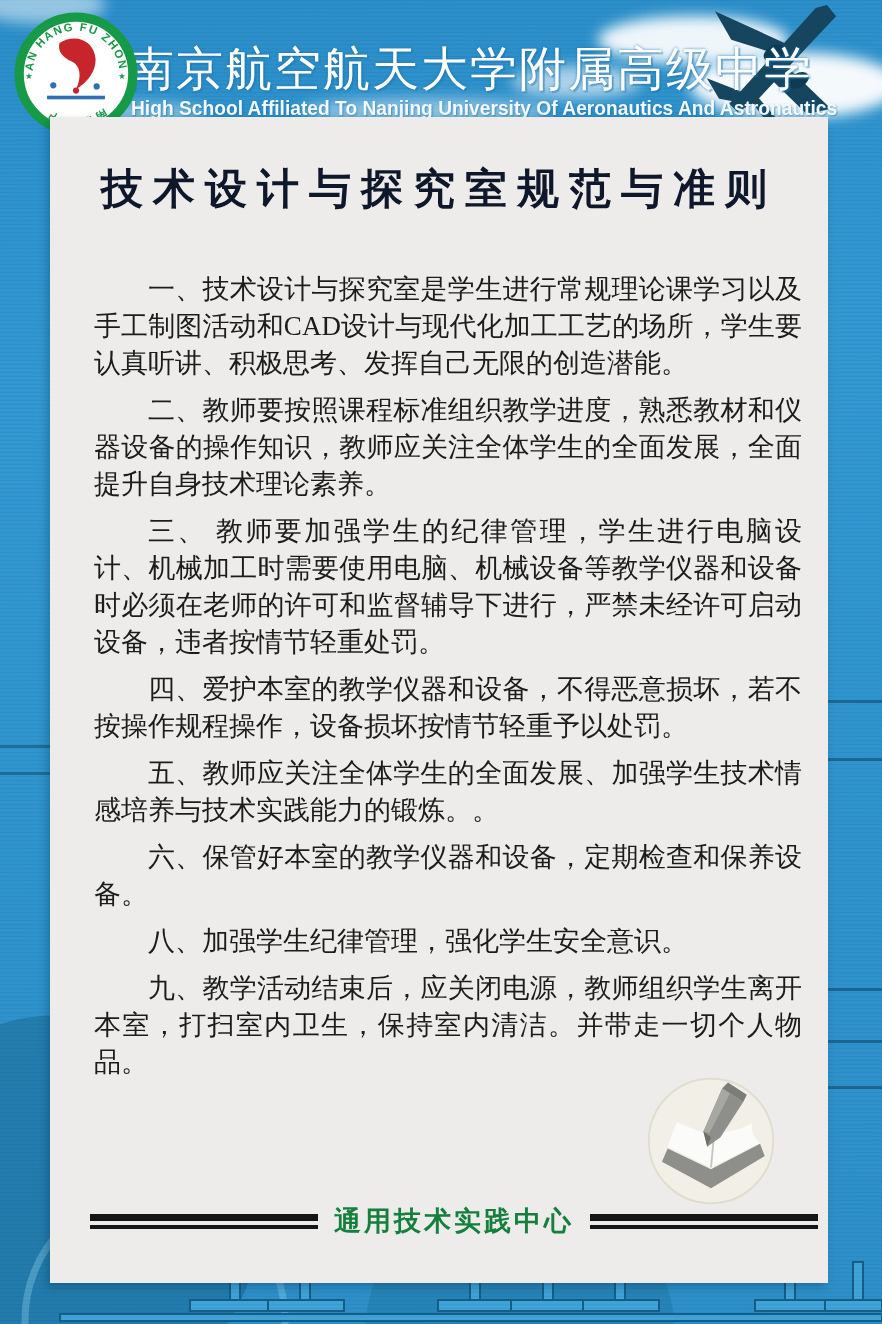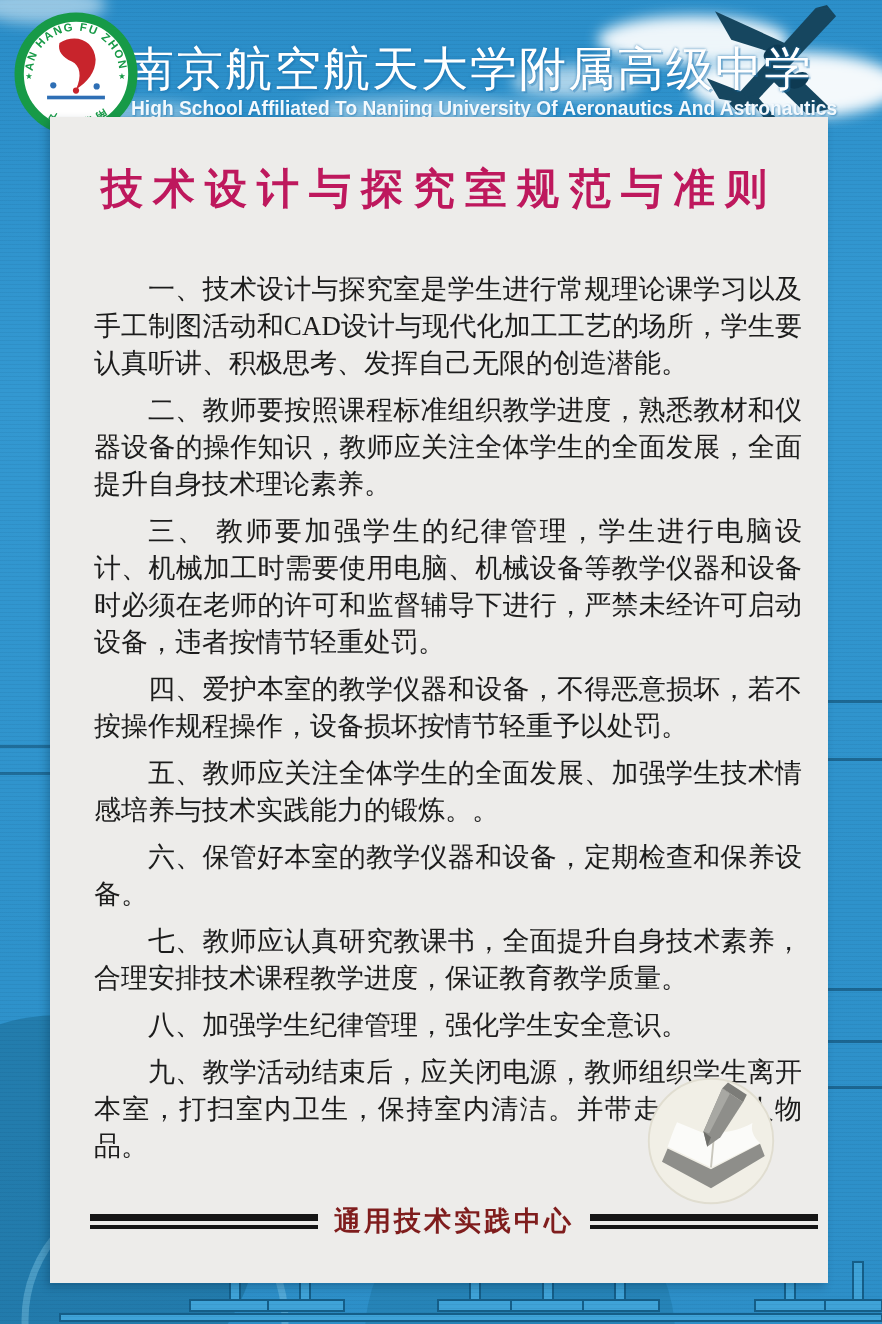--- a/index.html
+++ b/index.html
@@ -36,38 +36,38 @@
     text-shadow:1px 1px 2px rgba(25,110,170,.6);
   }
   .plane{position:absolute;right:-8px;top:-6px;width:234px;height:132px;z-index:4;}
   
   .panel{
     position:absolute;left:50px;top:117px;width:778px;height:1166px;z-index:4;
     background:#edecea;box-shadow:-3px 4px 8px rgba(0,40,70,.28);
   }
   .title{
     margin:44px 0 0;text-align:center;
-    font-size:42px;font-weight:bold;letter-spacing:10px;color:#be185d;
+    font-size:42px;font-weight:bold;letter-spacing:10px;color:#0f172a;
   }
   .rules{
     margin-top:54px;padding:0 26px 0 44px;
     font-family:"Liberation Serif","DejaVu Serif",serif;
     font-size:27px;line-height:37px;color:#1c1c1c;text-align:justify;
   }
   .rule{margin:0 0 10px;text-indent:2em;font-family:Liberation Serif, serif;}
   .watermark{position:absolute;left:595px;top:958px;width:132px;height:132px;}
   .footer{
     position:absolute;left:40px;right:10px;top:1086px;
     display:flex;align-items:center;gap:16px;
   }
   .rule-lines{flex:1;}
   .rule-lines .bar1{height:7px;background:#161616;}
   .rule-lines .bar2{height:4px;background:#161616;margin-top:4px;}
   .footer-label{
-    font-size:27px;font-weight:bold;color:#7f1d1d;letter-spacing:3px;white-space:nowrap;
+    font-size:27px;font-weight:bold;color:#15803d;letter-spacing:3px;white-space:nowrap;
   }
 </style>
 </head>
 <body>
 
 <div class="page">
 
   <svg class="bg-decor" width="882" height="1324" viewBox="0 0 882 1324">
 
     <circle cx="60" cy="1215" r="200" fill="rgba(10,75,105,0.30)"></circle>
@@ -172,21 +172,20 @@
 
     <div class="title">技术设计与探究室规范与准则</div>
 
     <div class="rules">
       <p class="rule">一、技术设计与探究室是学生进行常规理论课学习以及手工制图活动和CAD设计与现代化加工工艺的场所，学生要认真听讲、积极思考、发挥自己无限的创造潜能。</p>
       <p class="rule">二、教师要按照课程标准组织教学进度，熟悉教材和仪器设备的操作知识，教师应关注全体学生的全面发展，全面提升自身技术理论素养。</p>
       <p class="rule">三、 教师要加强学生的纪律管理，学生进行电脑设计、机械加工时需要使用电脑、机械设备等教学仪器和设备时必须在老师的许可和监督辅导下进行，严禁未经许可启动设备，违者按情节轻重处罚。</p>
       <p class="rule">四、爱护本室的教学仪器和设备，不得恶意损坏，若不按操作规程操作，设备损坏按情节轻重予以处罚。</p>
       <p class="rule">五、教师应关注全体学生的全面发展、加强学生技术情感培养与技术实践能力的锻炼。。</p>
       <p class="rule">六、保管好本室的教学仪器和设备，定期检查和保养设备。</p>
-      <p class="rule">七、教师应认真研究教课书，全面提升自身技术素养，合理安排技术课程教学进度，保证教育教学质量。</p>
       <p class="rule">八、加强学生纪律管理，强化学生安全意识。</p>
       <p class="rule">九、教学活动结束后，应关闭电源，教师组织学生离开本室，打扫室内卫生，保持室内清洁。并带走一切个人物品。</p>
     </div>
 
     <div class="footer">
       <div class="rule-lines">
         <div class="bar1"></div>
           <div class="bar2"></div>
       </div>
       <div class="footer-label">通用技术实践中心</div>

